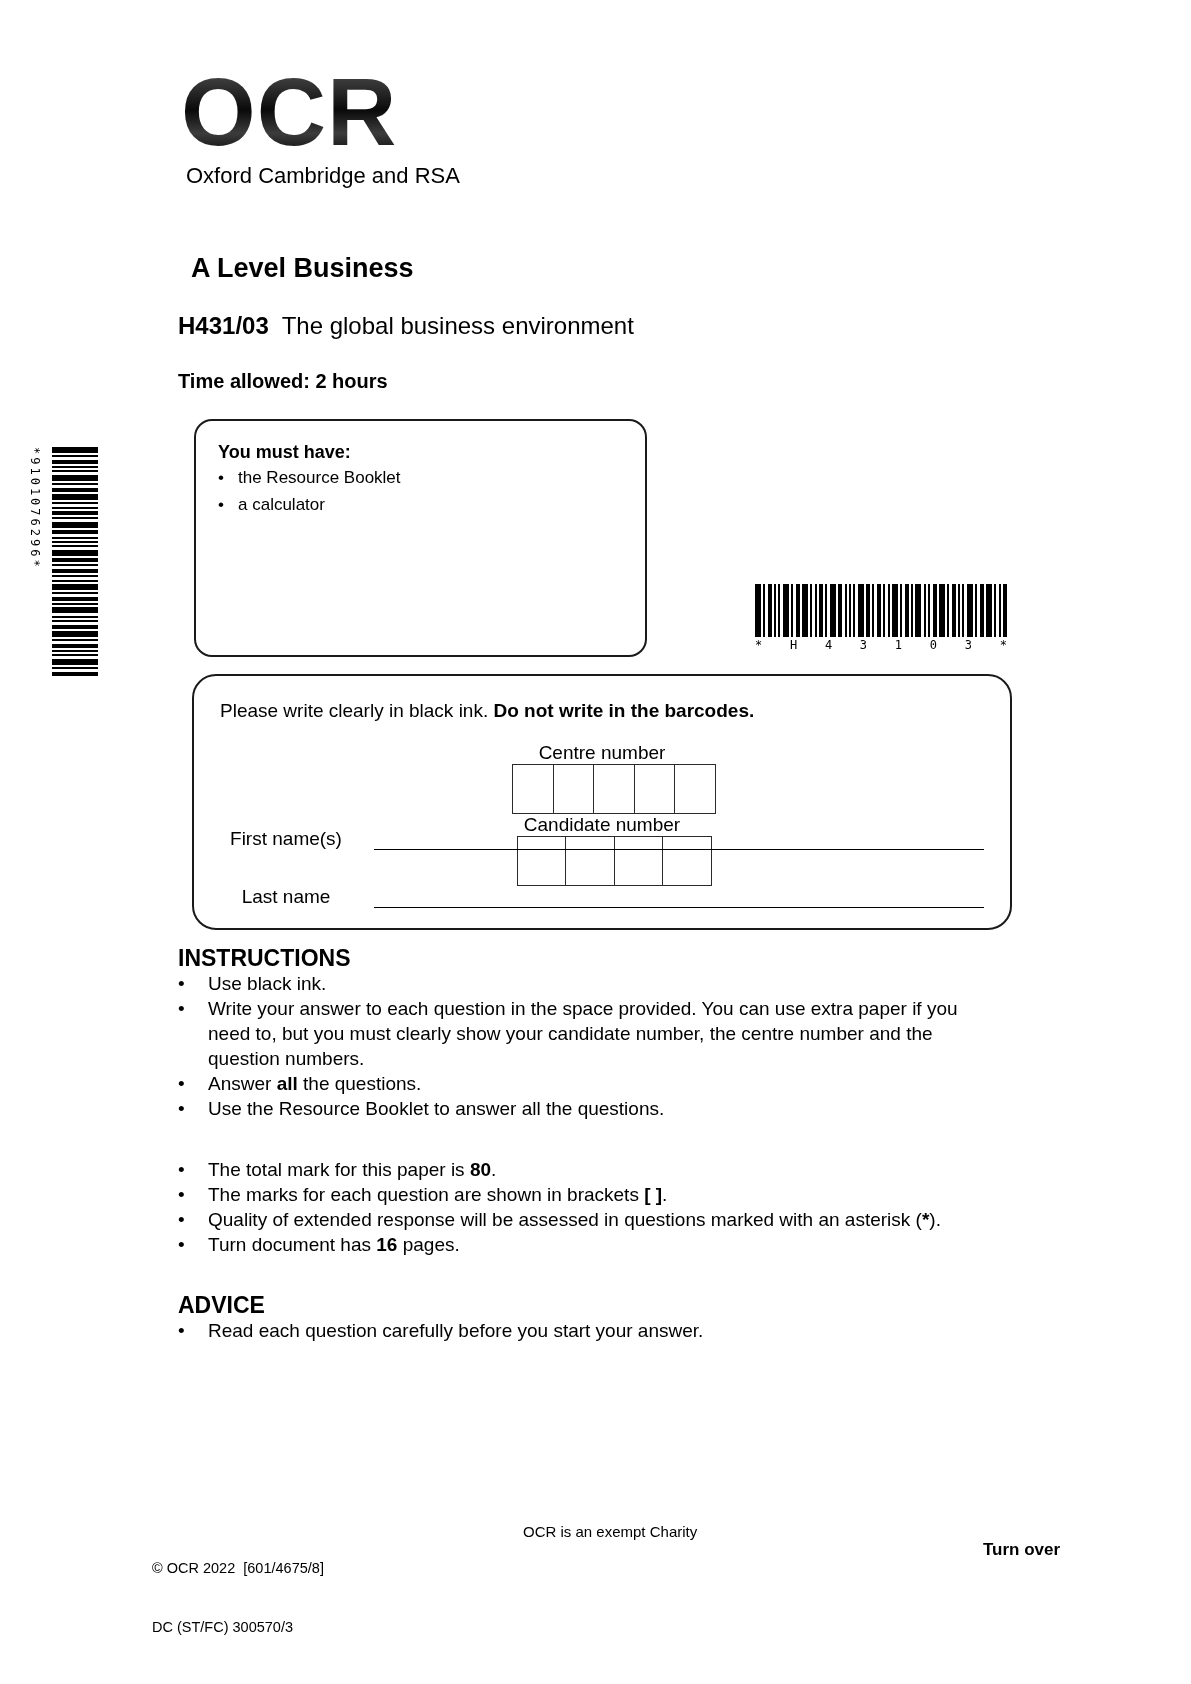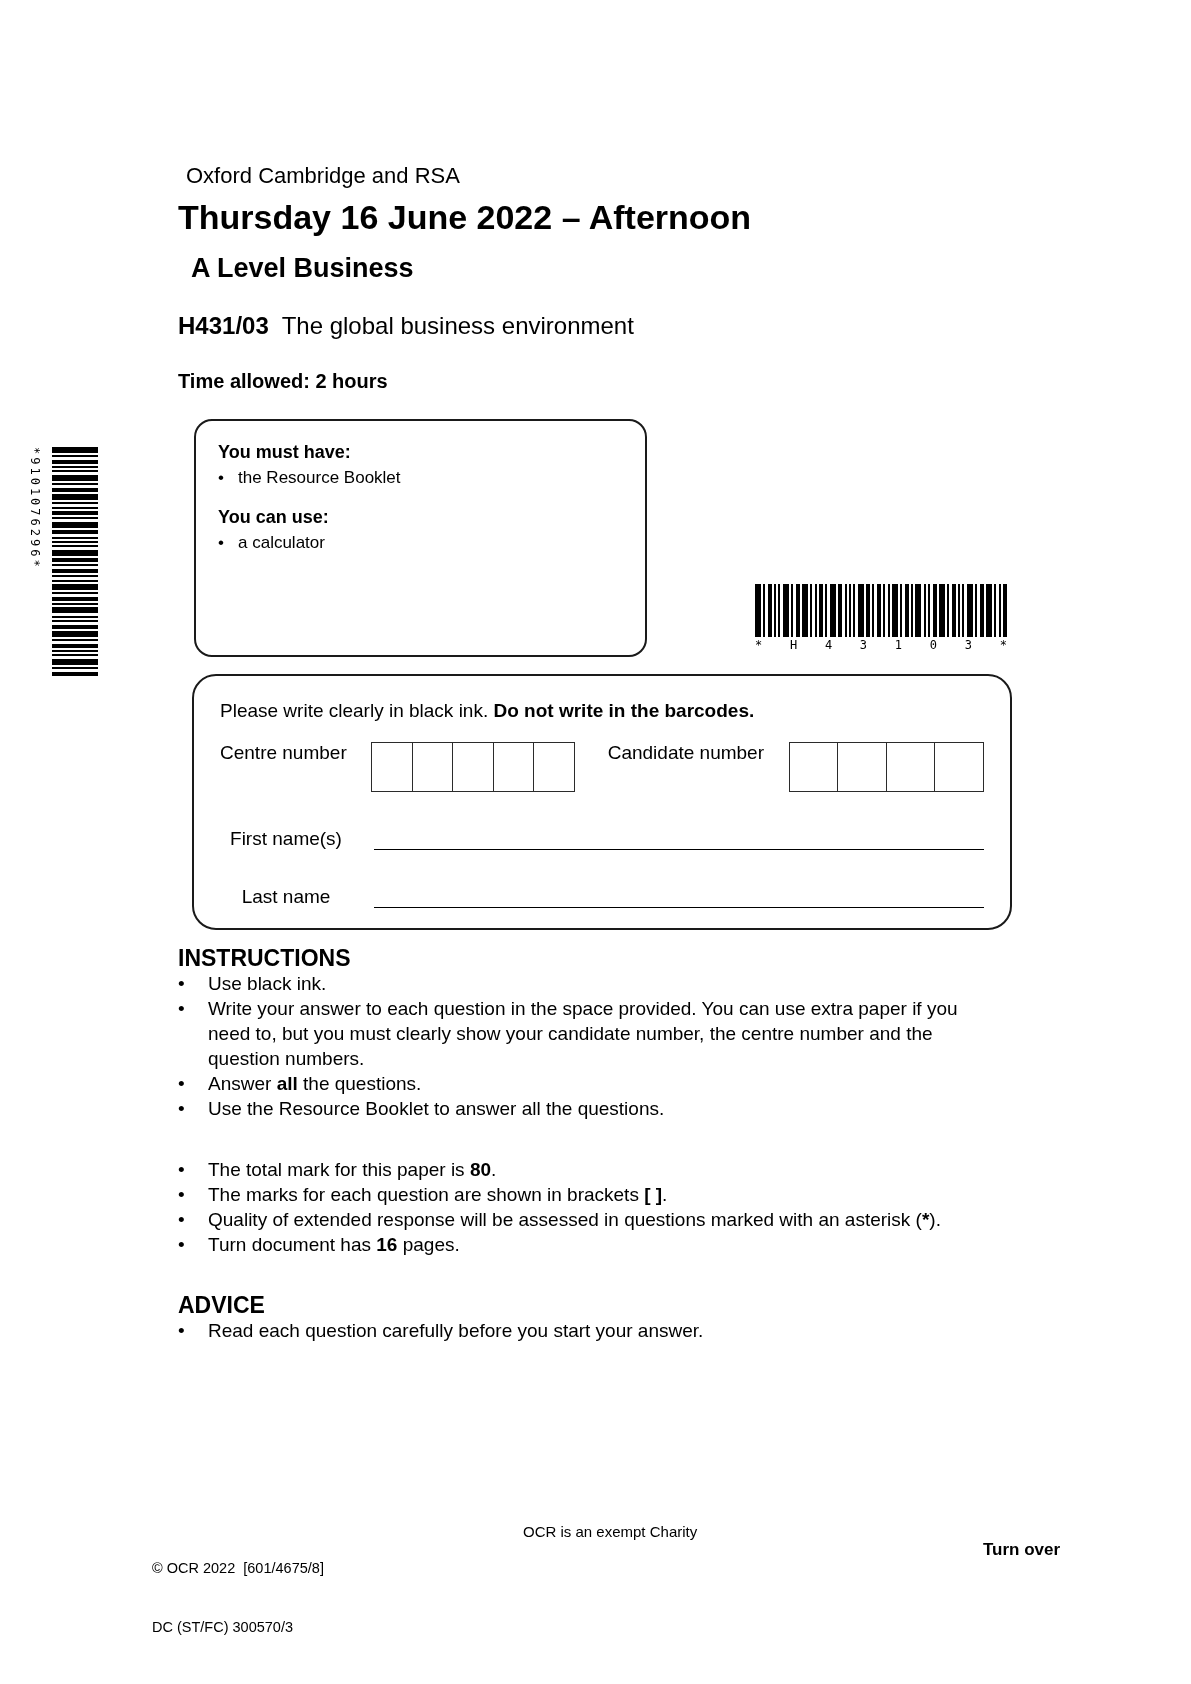--- a/index.html
+++ b/index.html
@@ -55,21 +55,21 @@
     display:flex;justify-content:space-between;
     font-family:"DejaVu Sans Mono",monospace;font-size:12px;
   }
   
   .candidate-box{
     position:absolute;left:192px;top:674px;width:820px;height:256px;
     border:2.5px solid #1a1a1a;border-radius:24px;box-sizing:border-box;
     padding:24px 26px 0 26px;
   }
   .cand-instruction{font-size:19px;white-space:pre;}
-  .numbers-row{display:flex;align-items:flex-start;margin-top:20px;height:50px;}
+  .numbers-row{display:flex;align-items:center;margin-top:20px;height:50px;flex-direction:column;}
   .numbers-row .num-label{font-size:19px;}
   .cells{display:flex;margin-left:26px;}
   .cell{width:40px;height:48px;border:1.5px solid #2b2b2b;margin-left:-1.5px;background:#fff;}
   .cells.candidate .cell{width:48px;}
   .cells.first{}
   .spacer{flex:1;}
   .name-row{display:flex;align-items:flex-end;margin-top:28px;height:30px;}
   .name-row .name-label{font-size:19px;flex:none;width:132px;text-align:center;}
   .name-line{flex:1;border-bottom:1.5px solid #000;height:100%;margin-left:22px;}
   
@@ -82,36 +82,35 @@
   .footer-left{position:absolute;left:152px;top:1520px;font-size:14.5px;line-height:19.5px;white-space:pre;}
   .footer-center{position:absolute;left:523px;top:1523px;font-size:15px;}
   .footer-right{position:absolute;left:983px;top:1540px;font-size:17px;font-weight:bold;}
   .bold{font-weight:bold;margin-top:28px;}
 </style>
 </head>
 <body>
 
 <div class="page">
 
+  <div class="logo-text">OCR</div>
   <div class="logo-tagline">Oxford Cambridge and RSA</div>
 
-  <div class="title">Thursday 16 June 2022 – Afternoon</div>
   <div class="qualification">A Level Business</div>
   <div class="paper-line"><span class="bold">H431/03</span><span>  The global business environment</span></div>
   <div class="time-allowed">Time allowed: 2 hours</div>
 
   <div class="materials">
     <div class="group-label">You must have:</div>
     <div class="bullets">
         <div class="bullet-row">
           <span class="bullet-dot">•</span>
           <span class="bullet-text"><span>the Resource Booklet</span></span>
         </div>
       </div>
-    <div class="group-label group2">You can use:</div>
     <div class="bullets">
         <div class="bullet-row">
           <span class="bullet-dot">•</span>
           <span class="bullet-text"><span>a calculator</span></span>
         </div>
       </div>
   </div>
 
   <div class="barcode-left-text">*9101076296*</div>
   <div class="barcode-left">

